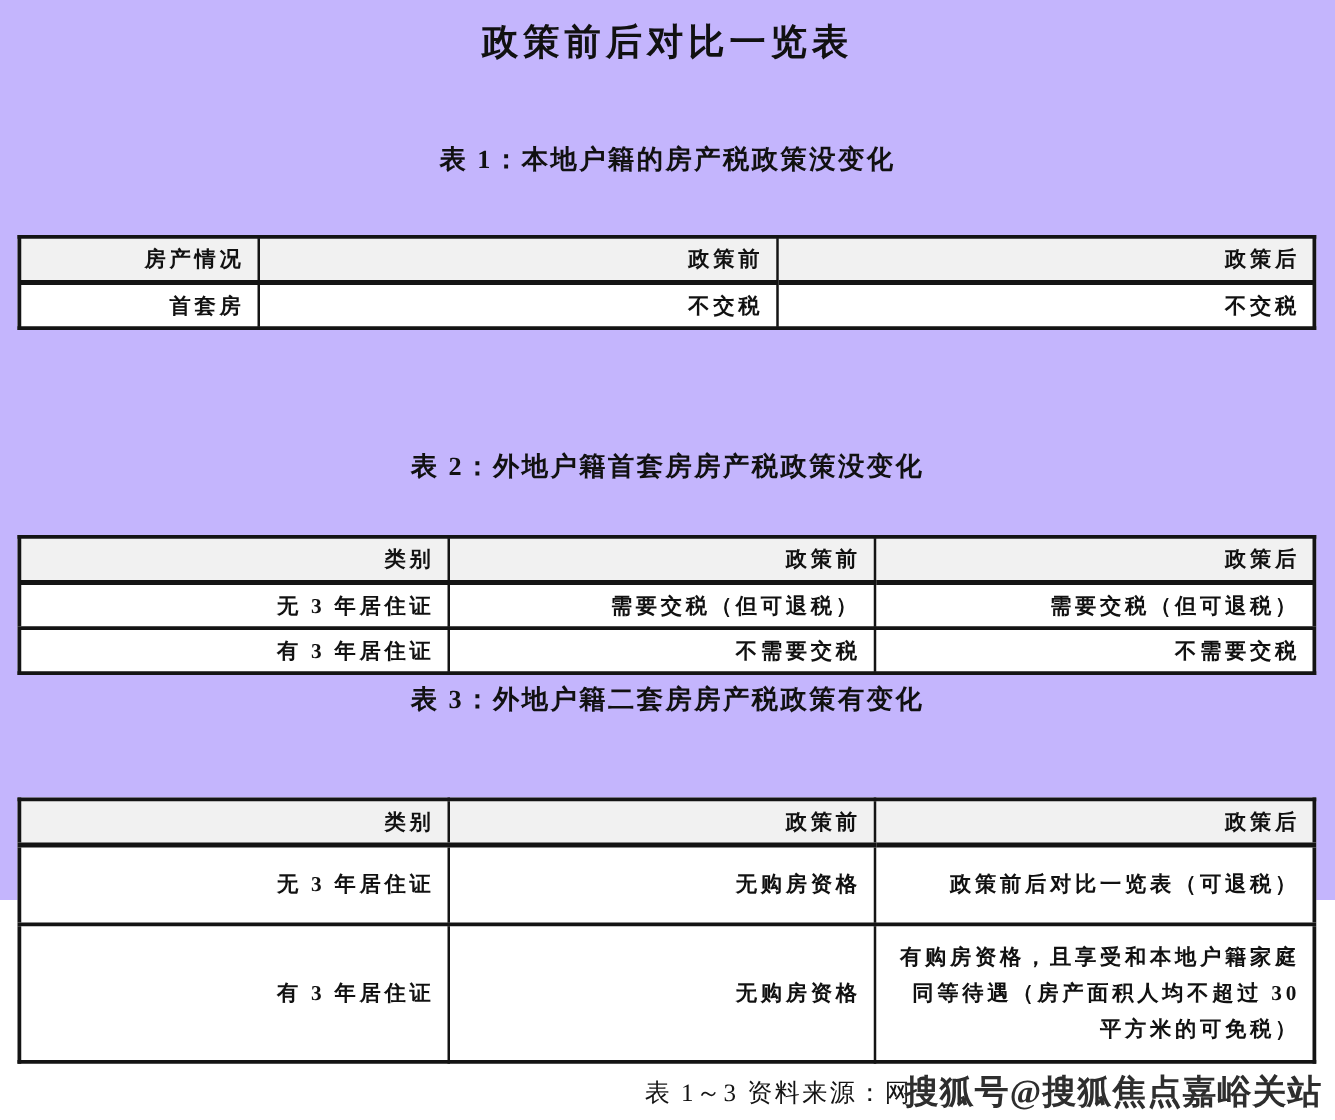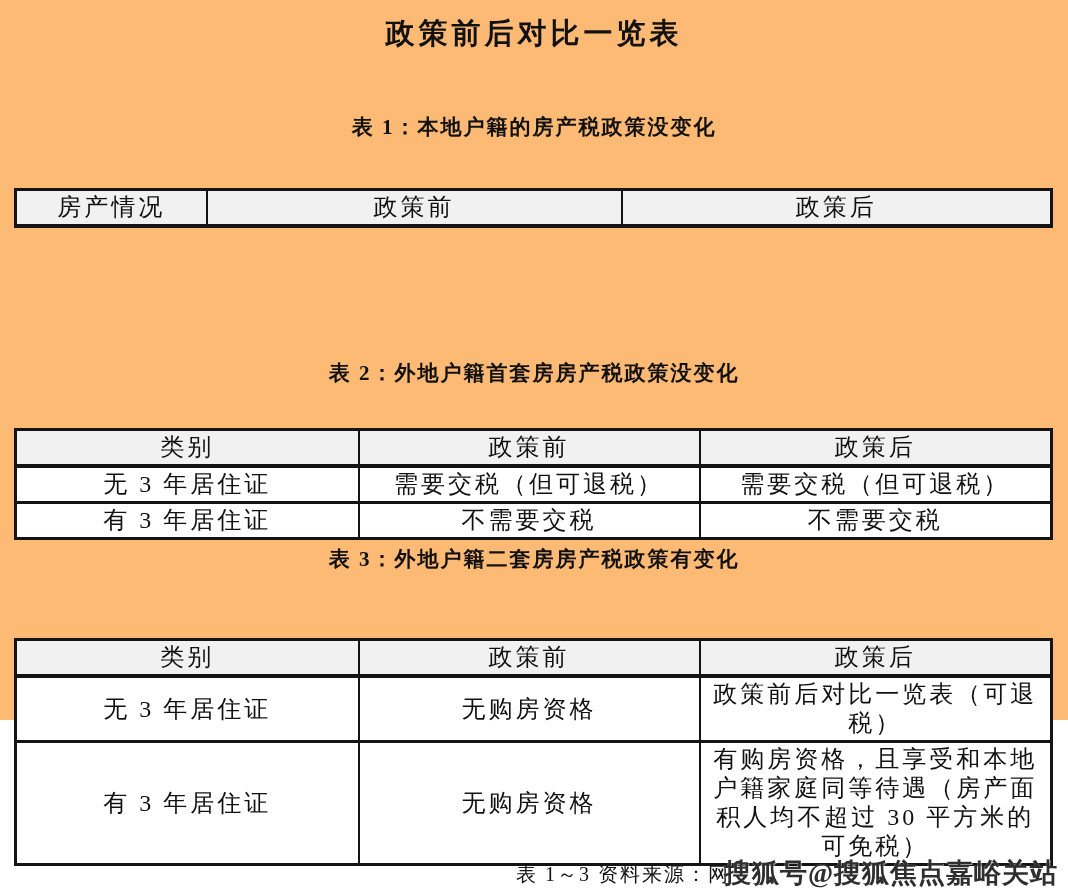--- a/index.html
+++ b/index.html
@@ -4,21 +4,21 @@
 <style>
   * { margin: 0; padding: 0; box-sizing: border-box; }
   html, body { background: #ffffff; }
   body {
     width: 1068px; height: 896px;
     font-family: "Liberation Serif", "DejaVu Serif", serif;
     color: #111111;
     position: relative;
     overflow: hidden;
   }
-  .page { position: relative; width: 1068px; height: 720px; background: #fdba74; }
+  .page { position: relative; width: 1068px; height: 720px; background: #c4b5fd; }
 
   .doc-title {
     position: absolute; top: 14px; left: 0; width: 100%;
     text-align: center;
     font-size: 29px; font-weight: bold; letter-spacing: 4px;
   }
   .table-caption {
     position: absolute; left: 0; width: 100%;
     text-align: center;
     font-size: 21px; font-weight: bold; letter-spacing: 2px;
@@ -35,25 +35,25 @@
     background: #ffffff;
     border: 3px solid #141414;
   }
   .table-1 { top: 188px; }
   .table-2 { top: 428px; }
   .table-3 { top: 638px; }
 
   th, td {
     border: 2px solid #141414;
     padding: 2px 10px;
-    font-size: 24px;
-    font-weight: normal;
+    font-size: 17px;
+    font-weight: bold;
     letter-spacing: 3px;
     line-height: 29px;
-    text-align: center;
+    text-align: right;
     vertical-align: middle;
     overflow: hidden;
   }
   thead th {
     background: #f1f1f1;
     border-bottom: 4px solid #141414;
     height: 30px;
   }
   tbody tr { border-top: 3px solid #141414; }
 
@@ -96,20 +96,25 @@
         <col style="width:430px">
     </colgroup>
     <thead>
       <tr>
         <th>房产情况</th>
         <th>政策前</th>
         <th>政策后</th>
       </tr>
     </thead>
     <tbody>
+      <tr class="r0">
+        <td>首套房</td>
+        <td>不交税</td>
+        <td>不交税</td>
+      </tr>
     </tbody>
   </table>
 
   <div class="table-caption caption-2">表 2：外地户籍首套房房产税政策没变化</div>
 
   <table class="table-2">
     <colgroup>
       <col style="width:343px">
         <col style="width:341px">
         <col style="width:352px">

